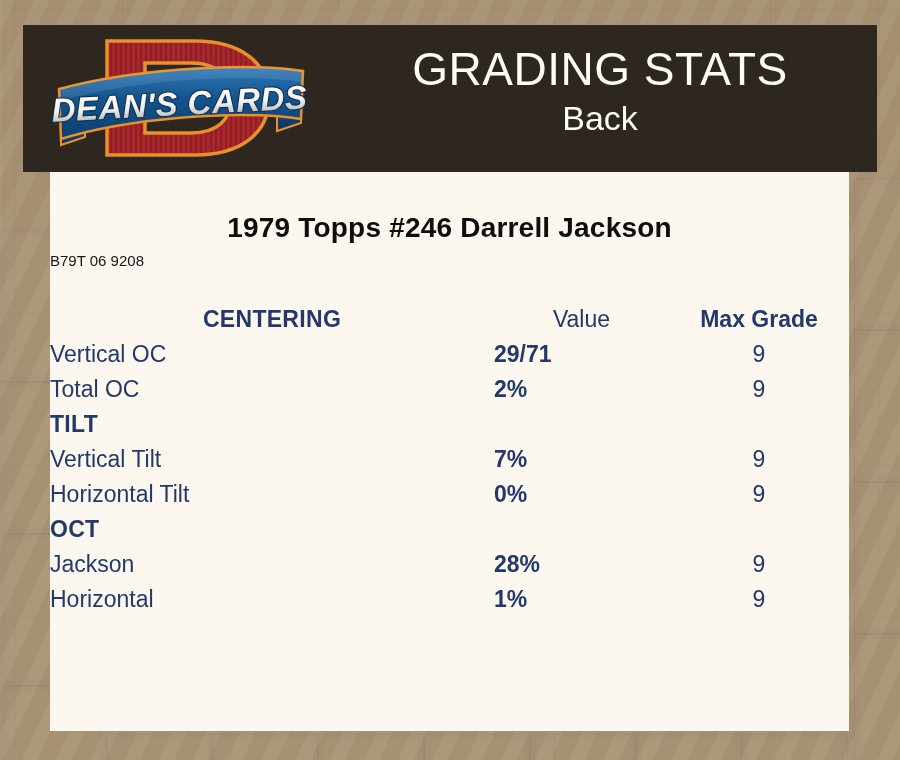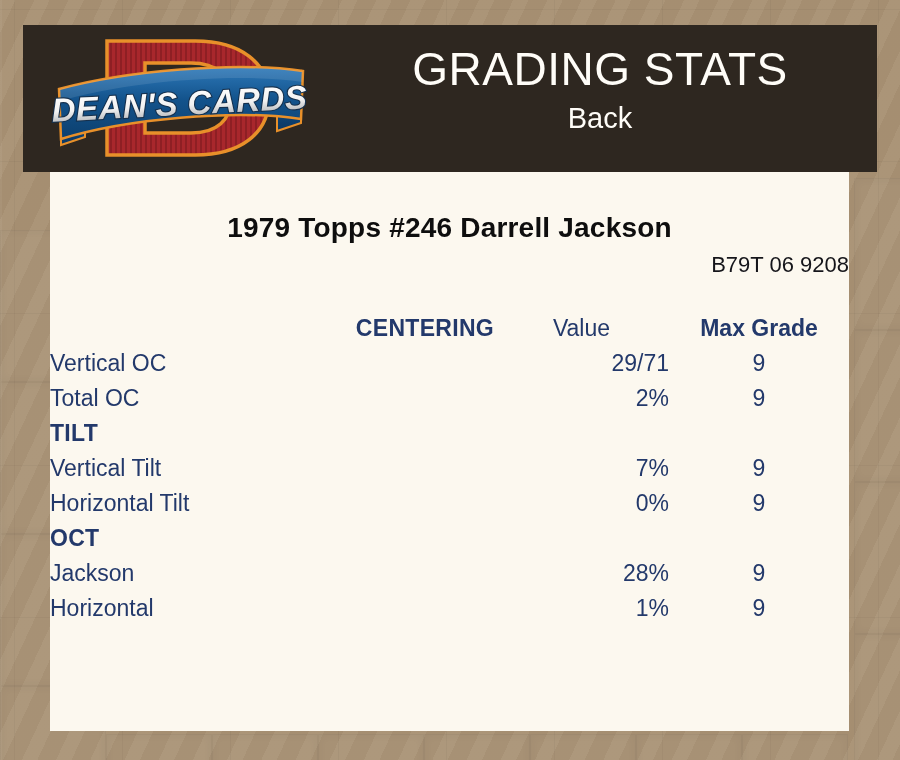--- a/index.html
+++ b/index.html
@@ -74,21 +74,21 @@
   }
   #grading-title {
     color: #fffdf8;
     font-size: 46px;
     line-height: 54px;
     letter-spacing: 0.5px;
     font-weight: 400;
   }
   #grading-subtitle {
     color: #fffdf8;
-    font-size: 29px;
+    font-size: 34px;
     line-height: 40px;
     font-weight: 400;
     margin-top: 2px;
   }
 
   
   #content-panel {
     position: absolute;
     left: 50px;
     top: 172px;
@@ -100,42 +100,42 @@
 
   #card-title {
     text-align: center;
     color: #0e0e0e;
     font-size: 28px;
     font-weight: bold;
     margin-top: 40px;
     letter-spacing: 0.2px;
   }
   #card-serial {
-    text-align: right;
+    text-align: left;
     color: #15151a;
-    font-size: 22px;
+    font-size: 15px;
     font-weight: 400;
     margin-top: 8px;
   }
 
   
   #stats-table {
     margin: 33px 0 0 0;
     width: 100%;
     border-collapse: collapse;
     color: #23396b;
   }
   #stats-table th, #stats-table td {
     padding: 0;
     font-size: 23px;
     line-height: 35px;
     vertical-align: baseline;
   }
   th.col-label {
-    text-align: right;
+    text-align: center;
     padding-left: 103px;
     font-weight: bold;
     letter-spacing: 0.3px;
   }
   th.col-value {
     width: 175px;
     text-align: center;
     font-weight: normal;
   }
   th.col-grade {
@@ -148,22 +148,22 @@
     text-align: left;
     padding-left: 103px;
     letter-spacing: 0.3px;
   }
   tr.data-row td.row-label {
     text-align: left;
     padding-left: 153px;
     font-weight: 400;
   }
   td.row-value {
-    text-align: right;
-    font-weight: 400;
+    text-align: left;
+    font-weight: 700;
   }
   td.row-grade {
     text-align: center;
     font-weight: 400;
   }
 </style>
 </head>
 <body>
 
 <div id="bg-texture">

